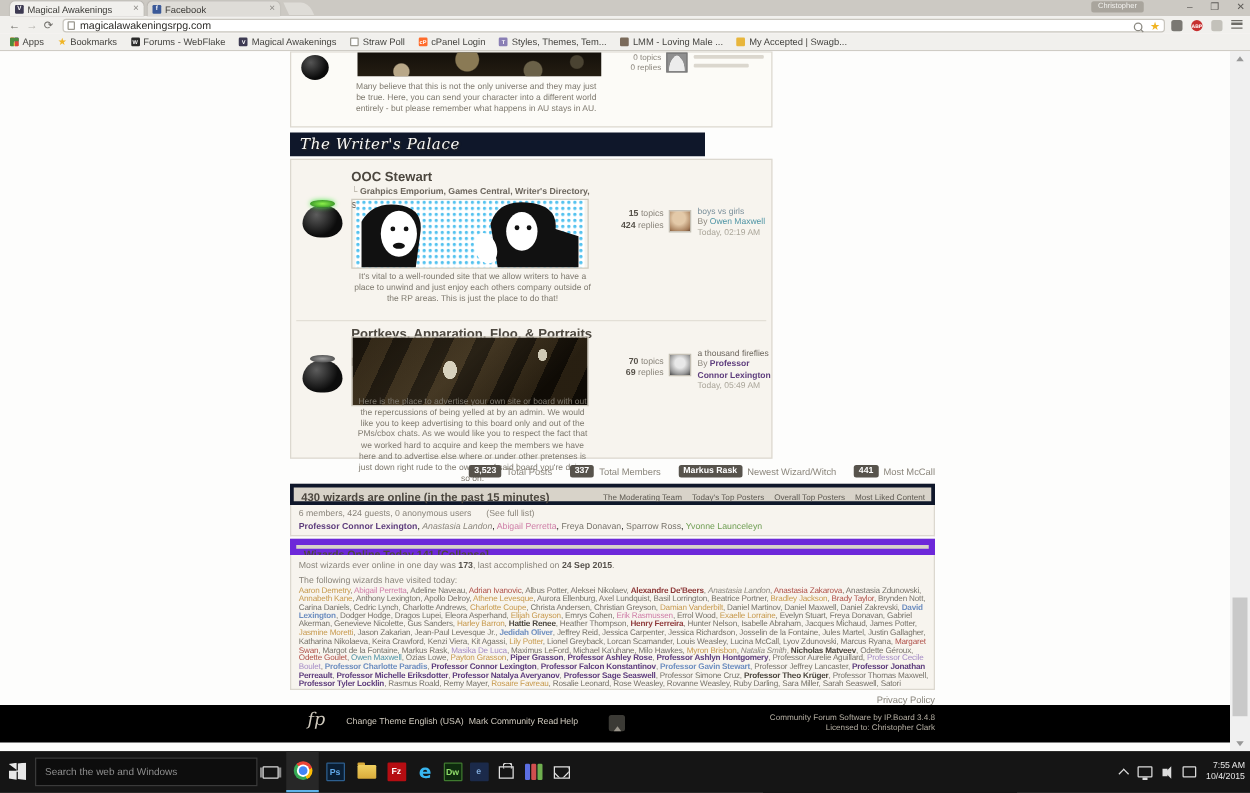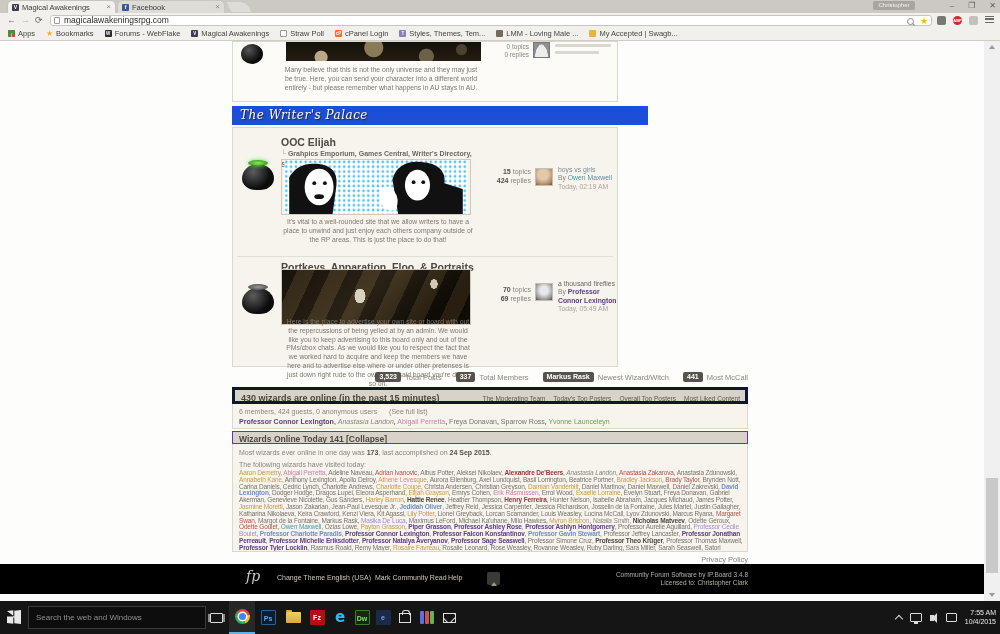--- a/index.html
+++ b/index.html
@@ -82,21 +82,21 @@
                        radial-gradient(circle at 72% 75%, #6a6148 7px, transparent 8px),
                        radial-gradient(circle at 90% 40%, #4a4332 5px, transparent 6px),
                        linear-gradient(#14100a,#241d12); }
   .au-stats { position:absolute; left:240px; top:1px; width:56px; text-align:right; font-size:6.5px; line-height:7.5px; color:#8b867c; }
   .au-avatar { position:absolute; left:300px; top:0; width:17px; height:16px;
                background:radial-gradient(circle at 50% 30%, #ececec 2.5px, transparent 3px),
                           radial-gradient(ellipse at 50% 95%, #ececec 6px, transparent 6.5px), #8f8f8f; border:1px solid #777; }
   .au-fade { position:absolute; background:#dbd7ce; height:3px; border-radius:1px; }
   .au-desc { position:absolute; left:50px; top:24px; width:196px; text-align:center; font-size:6.8px; line-height:1.3; color:#7e796e; }
 
-  .palace { position:absolute; left:232px; top:65px; width:416px; height:19px; background:#1d4ed8;
+  .palace { position:absolute; left:232px; top:65px; width:332px; height:19px; background:#0f172a;
             color:#fbfaf7; font-family:"DejaVu Serif",serif; font-style:italic; font-size:12px; line-height:19px;
             padding-left:8px; text-shadow:1px 1px 1px #2b2824; letter-spacing:.5px; }
 
   .catbox { position:absolute; left:232px; top:86px; width:386px; height:240px; }
   .frow { position:absolute; left:0; width:100%; }
   .f-title { position:absolute; left:48px; font-size:10.5px; font-weight:bold; color:#4c473f; }
   .f-sub { position:absolute; left:48px; width:210px; font-size:7px; font-weight:bold; color:#6d675e; line-height:1.5; }
   .f-sub .tree { color:#b0aa9e; font-weight:normal; }
   .cauldron { position:absolute; left:7px; width:36px; height:34px; }
   .pot { position:absolute; bottom:0; left:2px; width:32px; height:26px;
@@ -138,21 +138,21 @@
   
   .online-head { position:absolute; left:232px; top:346px; width:516px; height:17px; border:3px solid #0f172a; }
   .oh-title { position:absolute; left:6px; top:3px; font-size:9px; font-weight:bold; color:#4c473f; }
   .oh-links { position:absolute; right:5px; top:5px; font-size:6.5px; color:#5c5850; }
   .oh-links span { margin-left:8px; }
   .online-box { position:absolute; left:232px; top:363px; width:516px; height:25px; border-top:none; }
   .ob-line1 { position:absolute; left:6px; top:4px; font-size:7px; color:#8a857b; }
   .ob-line1 .fulllist { margin-left:10px; }
   .ob-line2 { position:absolute; left:6px; top:14px; font-size:7px; }
 
-  .today-head { position:absolute; left:232px; top:390px; width:516px; height:13px; border:1px solid #6d28d9; }
+  .today-head { position:absolute; left:232px; top:390px; width:516px; height:13px; border:5px solid #6d28d9; }
   .th-title { position:absolute; left:6px; top:2px; font-size:8.5px; font-weight:bold; color:#4c473f; }
   .today-box { position:absolute; left:232px; top:403px; width:516px; height:108px; border-top:none; overflow:hidden; }
   .tb-record { position:absolute; left:6px; top:5px; font-size:7px; color:#8a857b; }
   .tb-record b { color:#55504a; }
   .tb-intro { position:absolute; left:6px; top:17px; font-size:7px; color:#8a857b; }
   .tb-names { position:absolute; left:6px; top:26px; width:504px; font-size:6.5px; line-height:6.8px; letter-spacing:-0.15px; color:#77736a; }
 
   .n-d{color:#77736a} .n-o{color:#c79a4e} .n-p{color:#5e3d7d;font-weight:bold}
   .n-pk{color:#cf7fa8} .n-r{color:#b0524a} .n-m{color:#8e3a3a;font-weight:bold}
   .n-g{color:#6f9e53} .n-i{font-style:italic;color:#8b867c}
@@ -302,21 +302,21 @@
         <div class="au-fade" style="left:322px; top:2px; width:56px;"></div>
         <div class="au-fade" style="left:322px; top:9px; width:44px;"></div>
         <div class="au-desc">Many believe that this is not the only universe and they may just be true. Here, you can send your character into a different world entirely - but please remember what happens in AU stays in AU.</div>
       </div>
 
       <div class="palace">The Writer's Palace</div>
 
       <div class="catbox cream">
 
         <div class="frow">
-          <div class="f-title" style="top:8px">OOC Elijah</div>
+          <div class="f-title" style="top:8px">OOC Stewart</div>
           <div class="f-sub" style="top:21px"><span class="tree">└ </span><span>Grahpics Emporium,  Games Central,  Writer's Directory,  Symposiums</span></div>
           <div class="cauldron" style="top:28px">
             <div class="pot"></div>
               <div class="goo green"></div>
           </div>
           <svg class="f-img" style="top:31px" viewBox="0 0 190 56">
             <rect width="190" height="56" fill="#ffffff"></rect>
             <g fill="#53c2ef">
               <rect x="0" y="0" width="190" height="56" fill="url(#dots)"></rect>
             </g>

